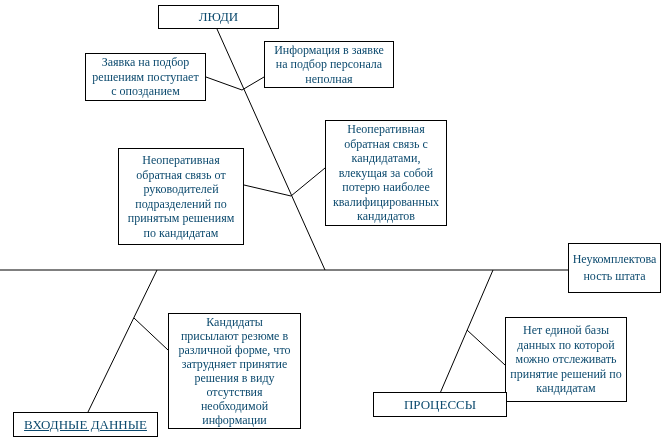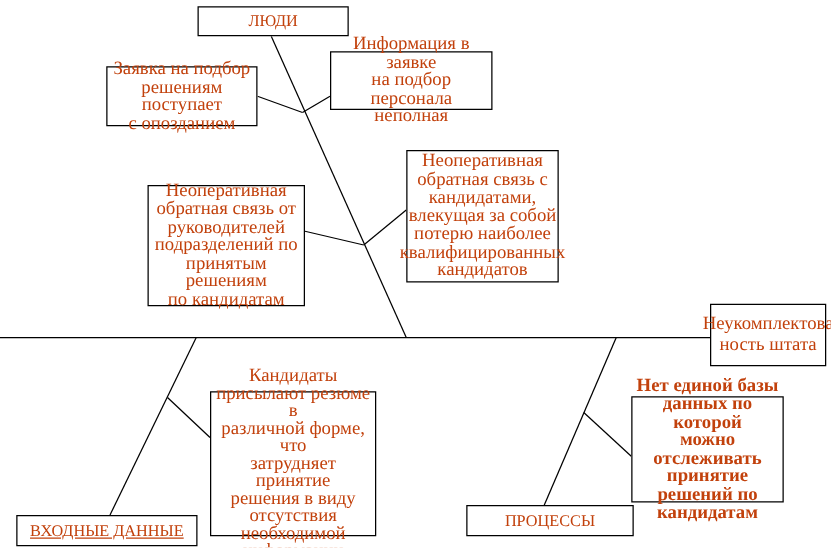--- a/index.html
+++ b/index.html
@@ -6,21 +6,21 @@
     margin: 0;
     padding: 0;
     background: #ffffff;
   }
   #canvas {
     position: relative;
     width: 665px;
     height: 438px;
     background: #ffffff;
     font-family: "Liberation Serif", "DejaVu Serif", serif;
-    color: #c2410c;
+    color: #0c4a6e;
     overflow: hidden;
   }
   #lines {
     position: absolute;
     left: 0;
     top: 0;
     width: 665px;
     height: 440px;
   }
   #lines line {
@@ -30,39 +30,39 @@
   .node {
     position: absolute;
     box-sizing: border-box;
     border: 1px solid #000000;
     background: #ffffff;
     display: flex;
     align-items: center;
     justify-content: center;
     text-align: center;
     white-space: pre-line;
-    font-size: 15px;
+    font-size: 12px;
     line-height: 14.5px;
   }
   .cat-label {
     font-size: 13px;
     line-height: 14px;
     white-space: nowrap;
   }
   
   .n-people       { left: 158px; top: 5px;   width: 121px; height: 24px; }
   .n-zayavka      { left: 85px;  top: 53px;  width: 121px; height: 48px; }
   .n-informacia   { left: 264px; top: 41px;  width: 130px; height: 47px; }
   .n-rukovoditeli { left: 118px; top: 148px; width: 126px; height: 97px; }
   .n-kandidatami  { left: 325px; top: 120px; width: 122px; height: 106px; }
   .n-shtat        { left: 568px; top: 243px; width: 93px;  height: 50px; line-height: 17px; }
   .n-rezyume      { left: 168px; top: 313px; width: 133px; height: 116px; line-height: 14px; }
   .n-input        { left: 13px;  top: 412px; width: 145px; height: 25px; text-decoration: underline; }
-  .n-baza         { left: 505px; top: 317px; width: 122px; height: 85px; font-weight: bold; }
-  .n-processes    { left: 373px; top: 404px; width: 134px; height: 25px; }
+  .n-baza         { left: 505px; top: 317px; width: 122px; height: 85px; }
+  .n-processes    { left: 373px; top: 392px; width: 134px; height: 25px; }
 </style>
 </head>
 <body>
 
 <div id="canvas">
 
   <svg id="lines" viewBox="0 0 665 440" xmlns="http://www.w3.org/2000/svg">
     <line x1="0" y1="270" x2="568" y2="270"></line>
     <line x1="217" y1="29" x2="325" y2="270"></line>
     <line x1="157" y1="270" x2="88" y2="412"></line>

